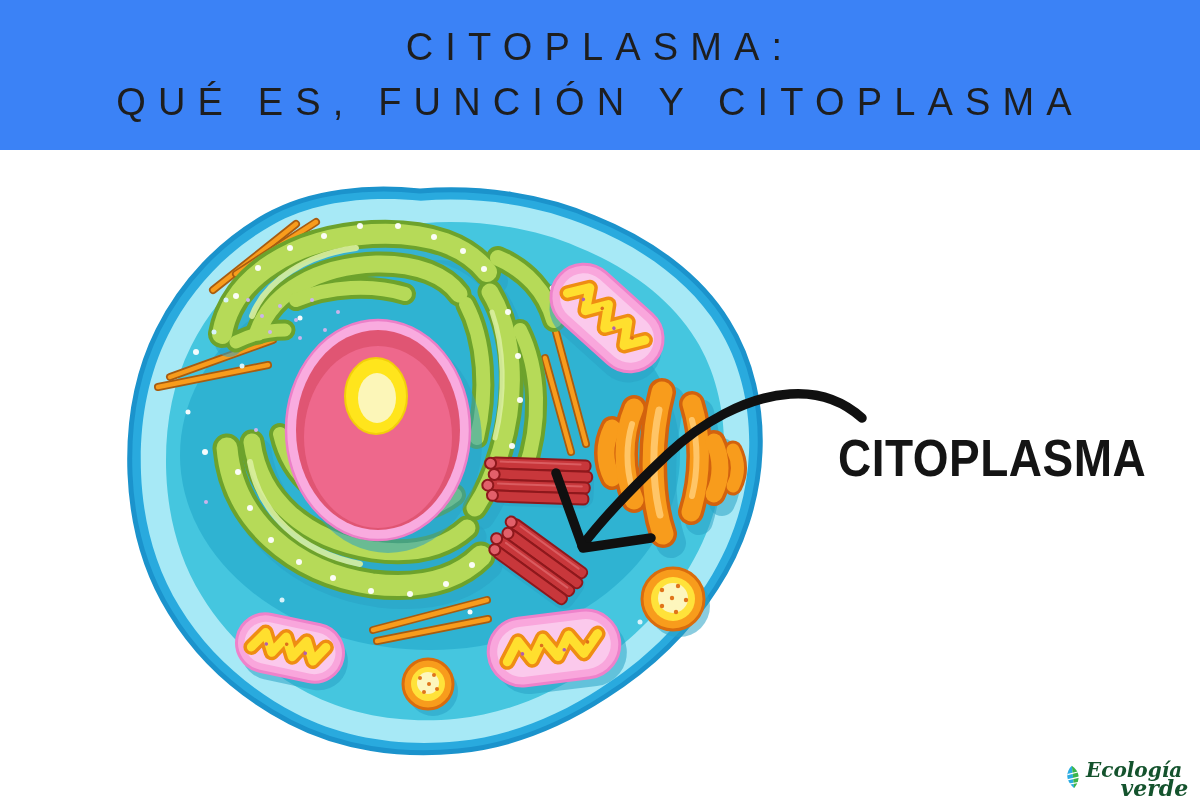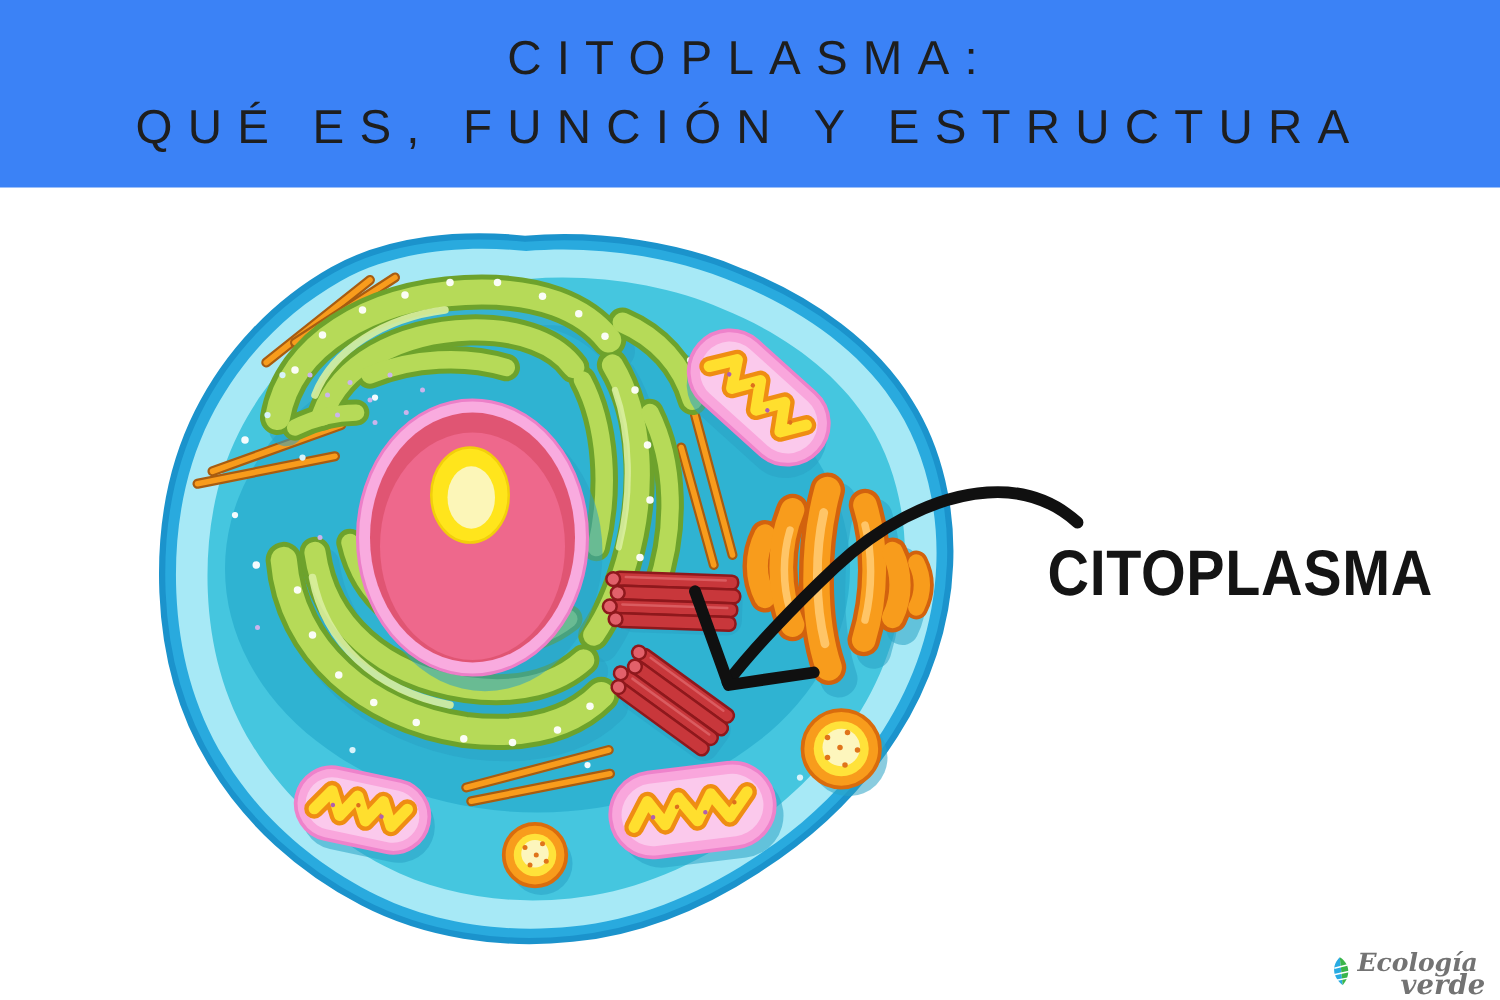--- a/index.html
+++ b/index.html
@@ -13,21 +13,21 @@
                 line-height:55px;white-space:nowrap;}
 
   
   .callout-label{position:absolute;left:838px;top:428px;font-size:46px;font-weight:700;
                  color:#141414;letter-spacing:0.5px;transform:scaleY(1.12);
                  transform-origin:top left;white-space:nowrap;}
 
   
   .logo{position:absolute;left:1064px;top:760px;display:flex;align-items:flex-start;}
   .logo-leaf{margin-top:2px;margin-right:4px;transform:rotate(-6deg);}
-  .logo-text{display:flex;flex-direction:column;color:#737373;
+  .logo-text{display:flex;flex-direction:column;color:#14532d;
              font-family:"DejaVu Serif", serif;font-style:italic;font-weight:700;}
   .logo-l1{font-size:20px;line-height:20px;}
   .logo-l2{font-size:22px;line-height:16px;align-self:flex-end;margin-right:-6px;}
 
   
   .memb-outer{stroke:#1b93cc;stroke-width:5;}
   .shadow{fill:#2aa3c4;opacity:.55;}
   .sh-line{fill:none;stroke:#2aa3c4;opacity:.55;stroke-linecap:round;}
 
   .st-o{stroke:#a85c10;stroke-width:8;stroke-linecap:round;}
@@ -68,21 +68,21 @@
 
   .arrow{fill:none;stroke-width:9.5;stroke-linecap:round;stroke-linejoin:round;}
 </style>
 </head>
 <body>
 
 <div class="stage">
 
   <div class="header">
     <div class="line">CITOPLASMA:</div>
-    <div class="line">QUÉ ES, FUNCIÓN Y ESTRUCTURA</div>
+    <div class="line">QUÉ ES, FUNCIÓN Y CITOPLASMA</div>
   </div>
 
   <svg width="1200" height="800" viewBox="0 0 1200 800" style="position:absolute;left:0;top:0;">
 
     <g>
       <path class="memb-outer" d="M 420 191 C 480 186 545 196 595 218 C 650 240 700 276 728 322 C 752 360 762 408 760 452
                C 758 500 742 548 716 588 C 688 632 650 668 606 696 C 560 726 510 746 458 751
                C 400 757 340 748 290 722 C 240 696 198 658 170 612 C 144 570 132 522 130 474
                C 128 424 136 374 158 330 C 182 282 220 242 266 216 C 312 190 370 186 420 191 Z" fill="#29aade"></path>
       <path fill="#a7e9f6" transform="translate(15.6,16.5) scale(0.965)" d="M 420 191 C 480 186 545 196 595 218 C 650 240 700 276 728 322 C 752 360 762 408 760 452

